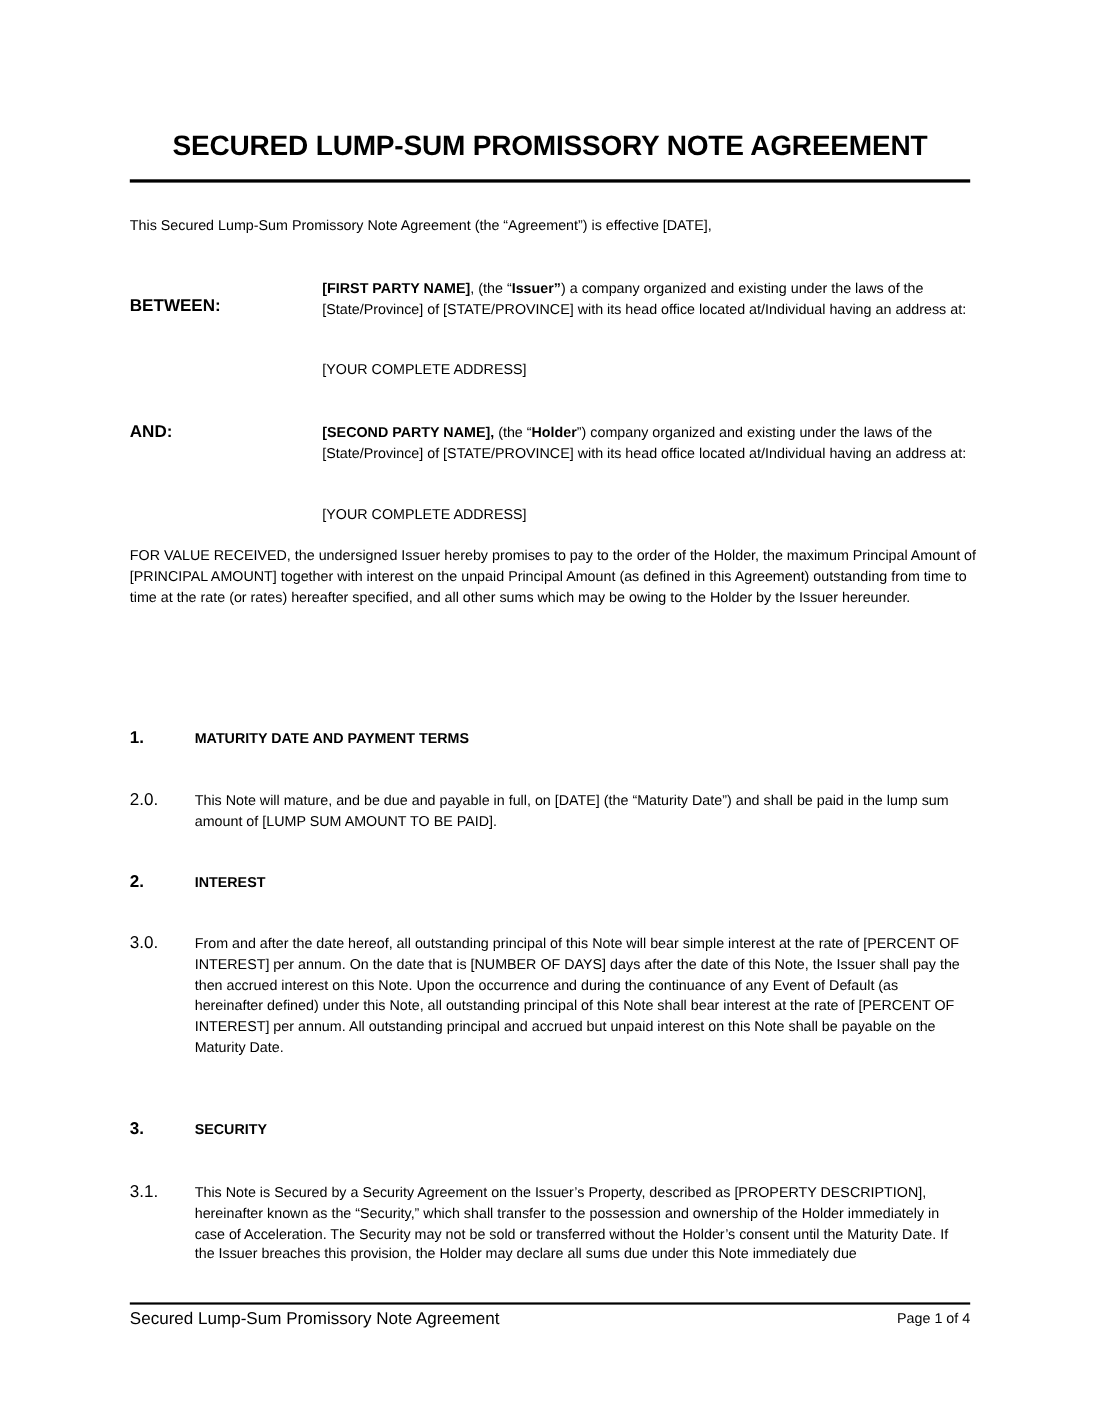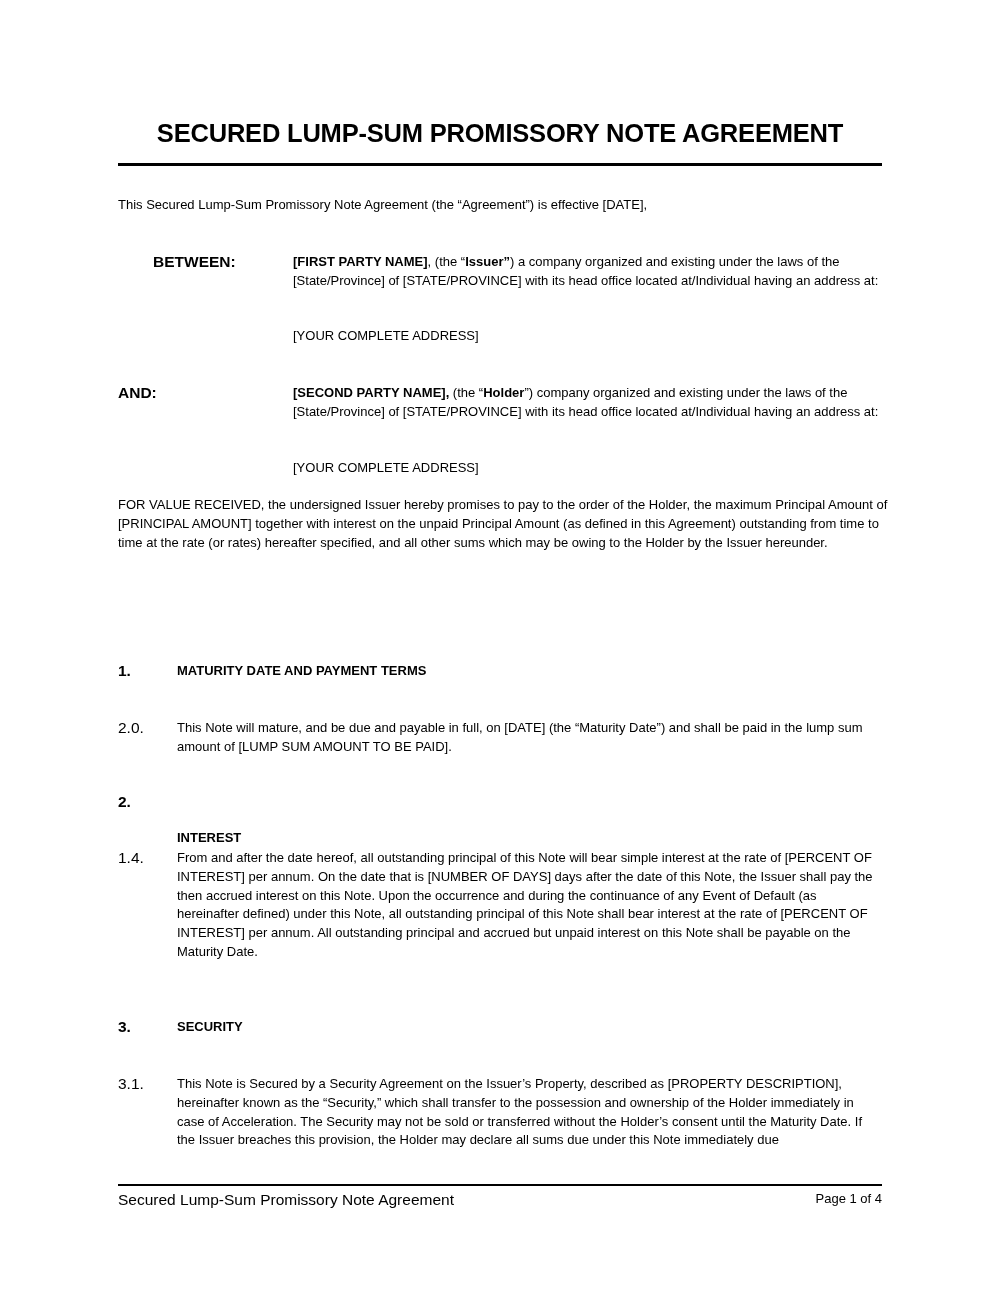--- a/index.html
+++ b/index.html
@@ -24,42 +24,42 @@
 </head>
 <body>
 
 <div class="page">
 
   <div class="title">SECURED LUMP-SUM PROMISSORY NOTE AGREEMENT</div>
   <div class="title-rule"></div>
 
   <div class="p full" style="top:196px;">This Secured Lump-Sum Promissory Note Agreement (the “Agreement”) is effective [DATE],</div>
 
-  <div class="lbl" style="top:253px;margin-left:35px;">BETWEEN:</div>
+  <div class="lbl" style="top:270px;">BETWEEN:</div>
   <div class="p ind" style="top:253px;">
     <span class="b">[FIRST PARTY NAME]</span><span>, (the “</span><span class="b">Issuer”</span><span>) a company organized and existing under the laws of the [State/Province] of [STATE/PROVINCE] with its head office located at/Individual having an address at:</span>
   </div>
   <div class="p ind" style="top:327px;">[YOUR COMPLETE ADDRESS]</div>
 
   <div class="lbl" style="top:384px;">AND:</div>
   <div class="p ind" style="top:384px;">
     <span class="b">[SECOND PARTY NAME],</span><span> (the “</span><span class="b">Holder</span><span>”) company organized and existing under the laws of the [State/Province] of [STATE/PROVINCE] with its head office located at/Individual having an address at:</span>
   </div>
   <div class="p ind" style="top:459px;">[YOUR COMPLETE ADDRESS]</div>
 
   <div class="p full" style="top:496px;">FOR VALUE RECEIVED, the undersigned Issuer hereby promises to pay to the order of the Holder, the maximum Principal Amount of [PRINCIPAL AMOUNT] together with interest on the unpaid Principal Amount (as defined in this Agreement) outstanding from time to time at the rate (or rates) hereafter specified, and all other sums which may be owing to the Holder by the Issuer hereunder.</div>
 
   <div class="num b" style="top:662px;">1.</div>
   <div class="p b sub" style="top:662px;">MATURITY DATE AND PAYMENT TERMS</div>
   <div class="num" style="top:719px;">2.0.</div>
   <div class="p sub" style="top:719px;">This Note will mature, and be due and payable in full, on [DATE] (the “Maturity Date”) and shall be paid in the lump sum amount of [LUMP SUM AMOUNT TO BE PAID].</div>
 
   <div class="num b" style="top:793px;">2.</div>
-  <div class="p b sub" style="top:793px;margin-top:36px;">INTEREST</div>
-  <div class="num" style="top:849px;">1.4.</div>
+  <div class="p b sub" style="top:793px;">INTEREST</div>
+  <div class="num" style="top:849px;">3.0.</div>
   <div class="p sub" style="top:849px;">From and after the date hereof, all outstanding principal of this Note will bear simple interest at the rate of [PERCENT OF INTEREST] per annum. On the date that is [NUMBER OF DAYS] days after the date of this Note, the Issuer shall pay the then accrued interest on this Note. Upon the occurrence and during the continuance of any Event of Default (as hereinafter defined) under this Note, all outstanding principal of this Note shall bear interest at the rate of [PERCENT OF INTEREST] per annum. All outstanding principal and accrued but unpaid interest on this Note shall be payable on the Maturity Date.</div>
 
   <div class="num b" style="top:1018px;">3.</div>
   <div class="p b sub" style="top:1018px;">SECURITY</div>
   <div class="num" style="top:1075px;">3.1.</div>
   <div class="p sub" style="top:1075px;">This Note is Secured by a Security Agreement on the Issuer’s Property, described as [PROPERTY DESCRIPTION], hereinafter known as the “Security,” which shall transfer to the possession and ownership of the Holder immediately in case of Acceleration. The Security may not be sold or transferred without the Holder’s consent until the Maturity Date. If the Issuer breaches this provision, the Holder may declare all sums due under this Note immediately due</div>
 
   <div class="footer-rule"></div>
   <div class="footer-left">Secured Lump-Sum Promissory Note Agreement</div>
   <div class="footer-right">Page 1 of 4</div>

